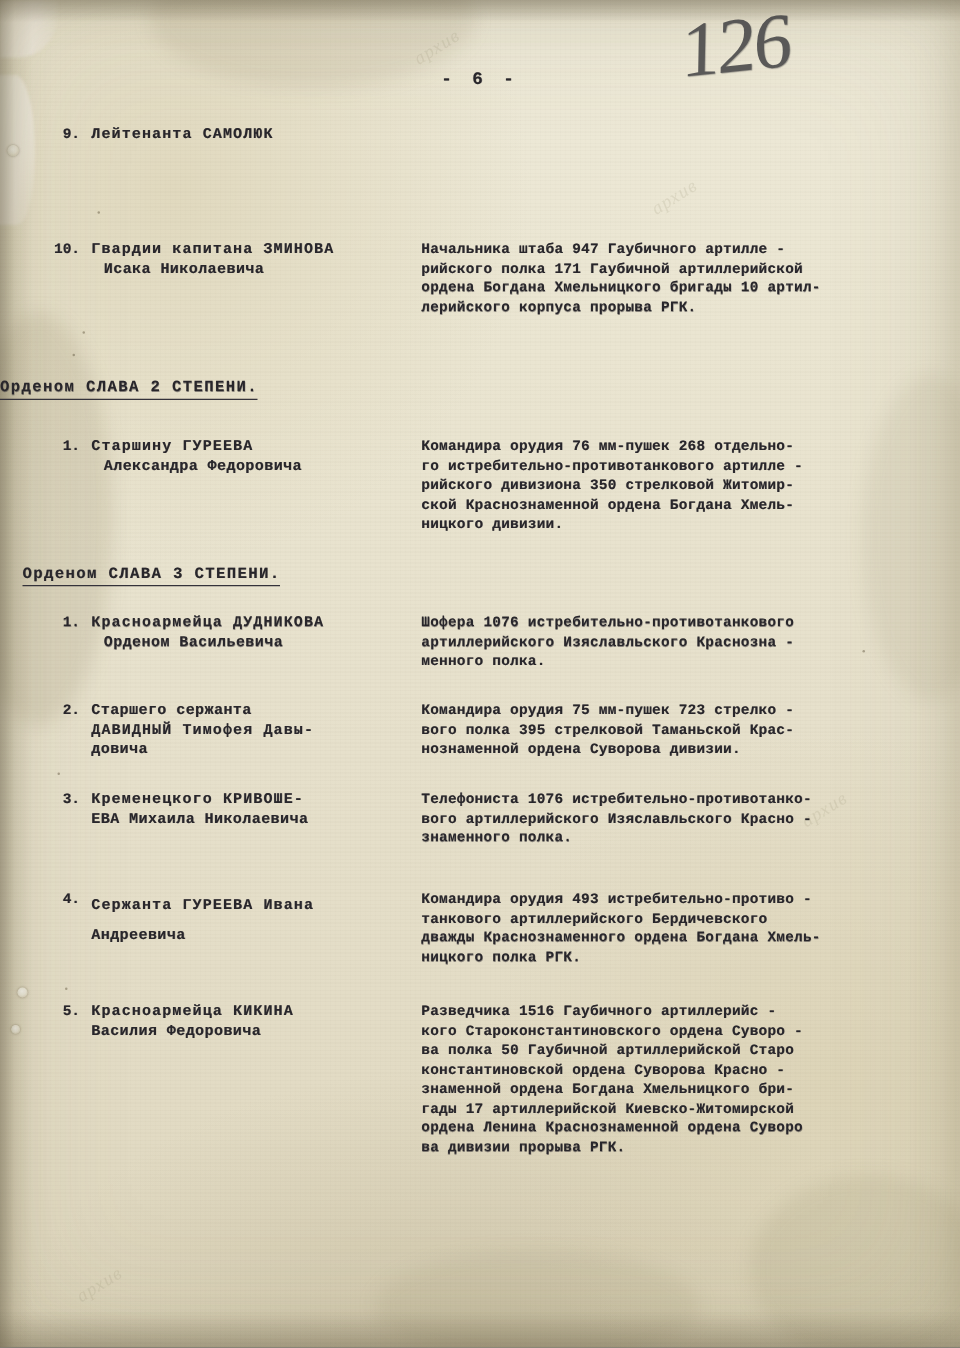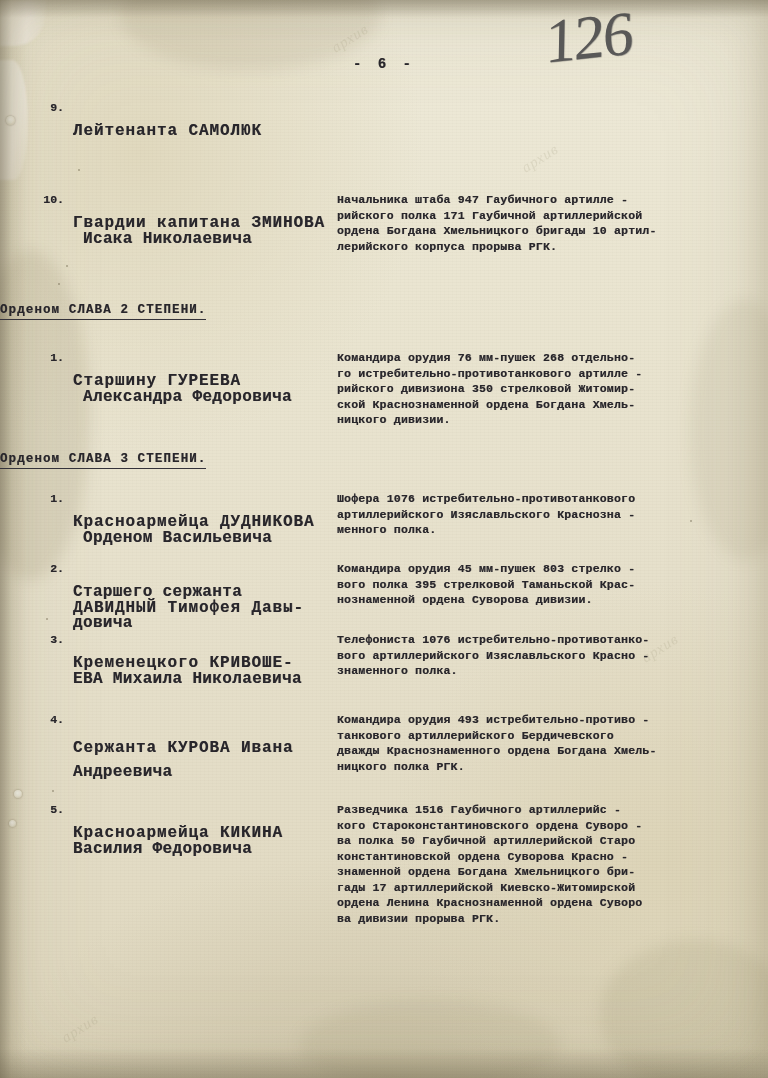--- a/index.html
+++ b/index.html
@@ -137,25 +137,24 @@
     text-align: right;
     font-size: 11.5px;
     font-weight: bold;
     line-height: 15.5px;
     padding-top: 0;
   }
   .person {
     width: 258px;
     flex: 0 0 258px;
     padding-left: 9px;
-    font-size: 16px;
+    font-size: 12px;
     line-height: 15.5px;
     letter-spacing: .35px;
     font-weight: bold;
-    margin-top: 24px;
   }
   .person .line2 { padding-left: 10px; }
   .desc {
     flex: 1 1 auto;
     font-size: 11.5px;
     line-height: 15.5px;
     letter-spacing: .2px;
     font-weight: bold;
     padding-left: 6px;
     white-space: pre-line;
@@ -255,21 +254,21 @@
         <div class="caps">Старшину ГУРЕЕВА</div>
         <div class="line2">Александра Федоровича</div>
       </div>
       <div class="desc ink">Командира орудия 76 мм-пушек 268  отдельно-
 го истребительно-противотанкового артилле -
 рийского дивизиона 350  стрелковой Житомир-
 ской  Краснознаменной ордена Богдана Хмель-
 ницкого дивизии.</div>
     </div>
 
-    <div class="section-head ink" style="top:452px;">
+    <div class="section-head ink" style="top:452px;padding-left:18px;">
       <span class="u">Орденом СЛАВА 3 СТЕПЕНИ.</span>
     </div>
 
     <div class="entry" style="top:491px;">
       <div class="num ink">1.</div>
       <div class="person ink">
         <div class="caps">Красноармейца ДУДНИКОВА</div>
         <div class="line2">Орденом Васильевича</div>
       </div>
       <div class="desc ink">Шофера  1076 истребительно-противотанкового
@@ -277,40 +276,40 @@
 менного  полка.</div>
     </div>
 
     <div class="entry" style="top:561px;">
       <div class="num ink">2.</div>
       <div class="person ink">
         <div>Старшего сержанта</div>
         <div class="caps">ДАВИДНЫЙ Тимофея Давы-</div>
         <div>довича</div>
       </div>
-      <div class="desc ink">Командира орудия 45 мм-пушек 803  стрелко -
+      <div class="desc ink">Командира орудия 75 мм-пушек 723  стрелко -
 вого полка 395  стрелковой Таманьской Крас-
 нознаменной ордена Суворова дивизии.</div>
     </div>
 
     <div class="entry" style="top:632px;">
       <div class="num ink">3.</div>
       <div class="person ink">
         <div class="caps">Кременецкого КРИВОШЕ-</div>
         <div>ЕВА Михаила  Николаевича</div>
       </div>
       <div class="desc ink">Телефониста 1076 истребительно-противотанко-
 вого артиллерийского Изяславльского Красно -
 знаменного полка.</div>
     </div>
 
     <div class="entry" style="top:712px;">
       <div class="num ink">4.</div>
       <div class="person ink" style="line-height:24px;">
-        <div class="caps">Сержанта КУРОВА Ивана</div>
+        <div class="caps">Сержанта ГУРЕЕВА Ивана</div>
         <div>Андреевича</div>
       </div>
       <div class="desc ink">Командира орудия 493 истребительно-противо -
 танкового артиллерийского  Бердичевского
 дважды Краснознаменного ордена Богдана Хмель-
 ницкого полка РГК.</div>
     </div>
 
     <div class="entry" style="top:802px;">
       <div class="num ink">5.</div>

